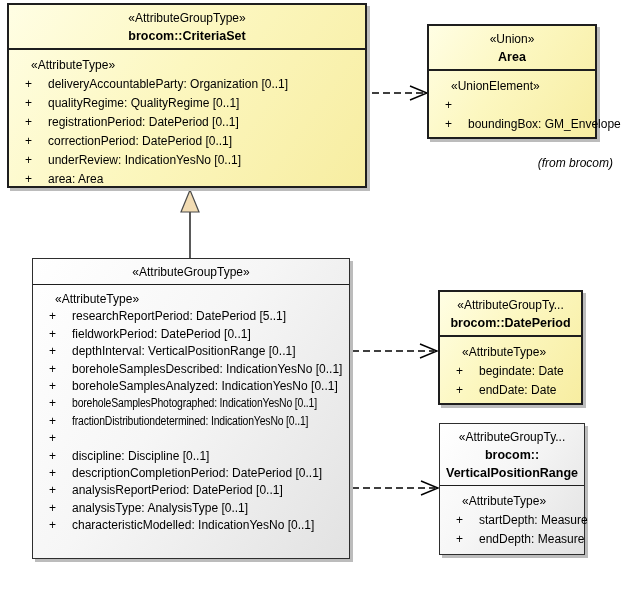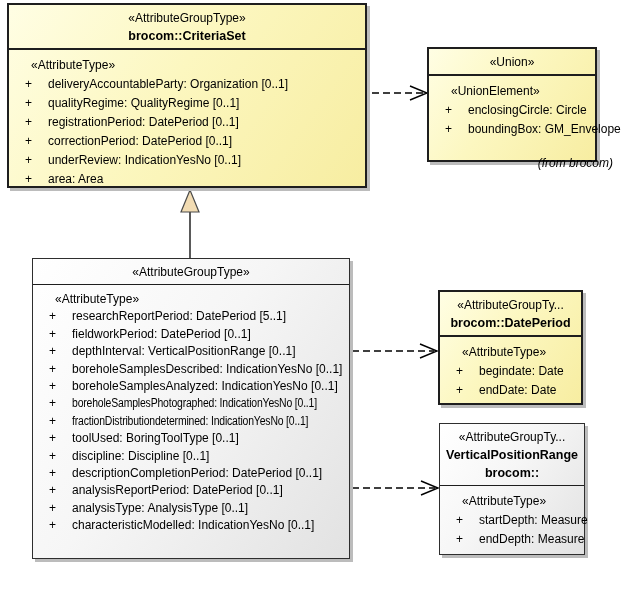--- a/index.html
+++ b/index.html
@@ -98,31 +98,31 @@
           </div>
 
           <div class="attr-row">
             <span class="vis">+</span>
             <span class="attr-text">area: Area</span>
           </div>
         </div>
     </div>
   </div>
 
-  <div class="uml-box fill-yellow" style="left:427px;top:47px;width:170px;height:115px;">
+  <div class="uml-box fill-yellow" style="left:427px;top:24px;width:170px;height:115px;">
     <div class="box-header">
       <div class="stereotype">«Union»</div>
+      <div class="class-name">Area</div>
     </div>
     <div class="box-body">
       <div class="section-stereotype">«UnionElement»</div>
       <div>
 
           <div class="attr-row">
             <span class="vis">+</span>
-            <span class="attr-text">enclosingCircle: Circle</span>
           </div>
 
           <div class="attr-row">
             <span class="vis">+</span>
             <span class="attr-text">boundingBox: GM_Envelope</span>
           </div>
         </div>
     </div>
   </div>
   <div class="caption">(from brocom)</div>
@@ -165,21 +165,20 @@
             <span class="attr-text">boreholeSamplesPhotographed: IndicationYesNo [0..1]</span>
           </div>
 
           <div class="attr-row condensed">
             <span class="vis">+</span>
             <span class="attr-text">fractionDistributiondetermined: IndicationYesNo [0..1]</span>
           </div>
 
           <div class="attr-row">
             <span class="vis">+</span>
-            <span class="attr-text">toolUsed: BoringToolType [0..1]</span>
           </div>
 
           <div class="attr-row">
             <span class="vis">+</span>
             <span class="attr-text">discipline: Discipline [0..1]</span>
           </div>
 
           <div class="attr-row">
             <span class="vis">+</span>
             <span class="attr-text">descriptionCompletionPeriod: DatePeriod [0..1]</span>
@@ -221,22 +220,22 @@
             <span class="vis">+</span>
             <span class="attr-text">endDate: Date</span>
           </div>
         </div>
     </div>
   </div>
 
   <div class="uml-box thin fill-gray" style="left:439px;top:423px;width:146px;height:132px;">
     <div class="box-header">
       <div class="stereotype">«AttributeGroupTy...</div>
+      <div class="class-name">brocom::</div>
       <div class="class-name">VerticalPositionRange</div>
-      <div class="class-name">brocom::</div>
     </div>
     <div class="box-body">
       <div class="section-stereotype">«AttributeType»</div>
       <div>
 
           <div class="attr-row">
             <span class="vis">+</span>
             <span class="attr-text">startDepth: Measure</span>
           </div>
 

